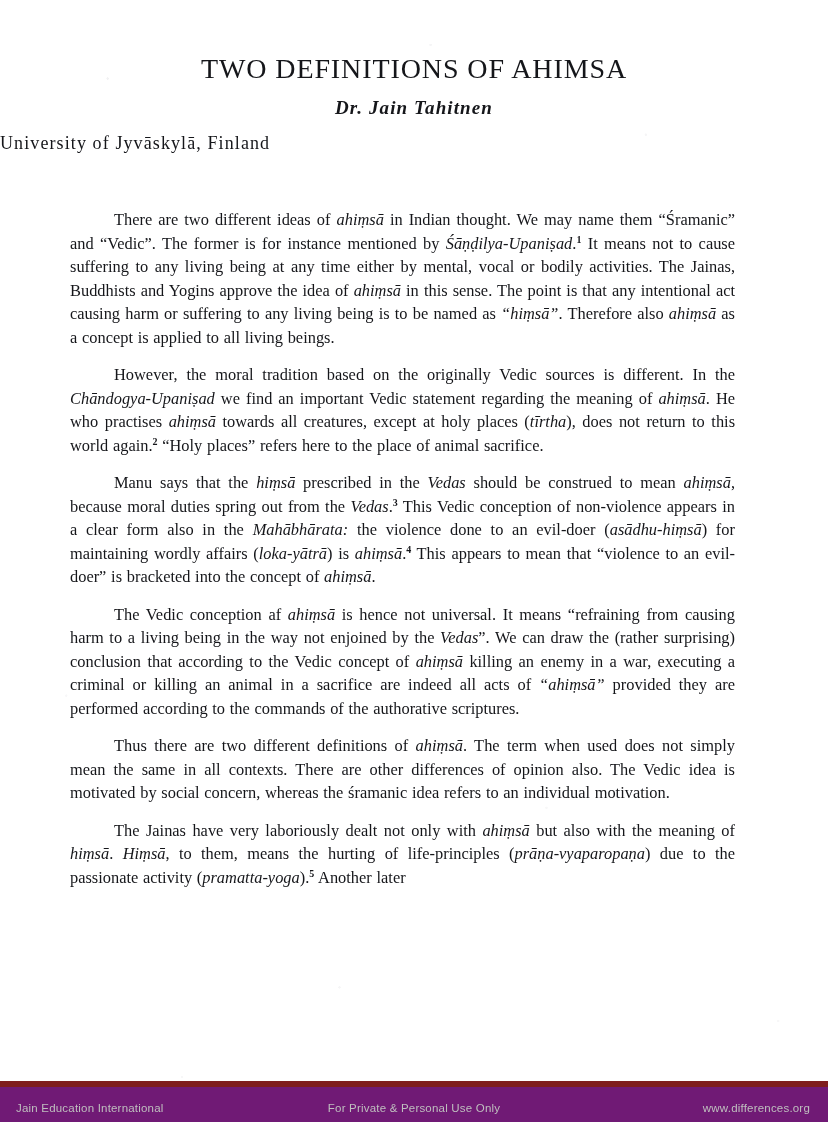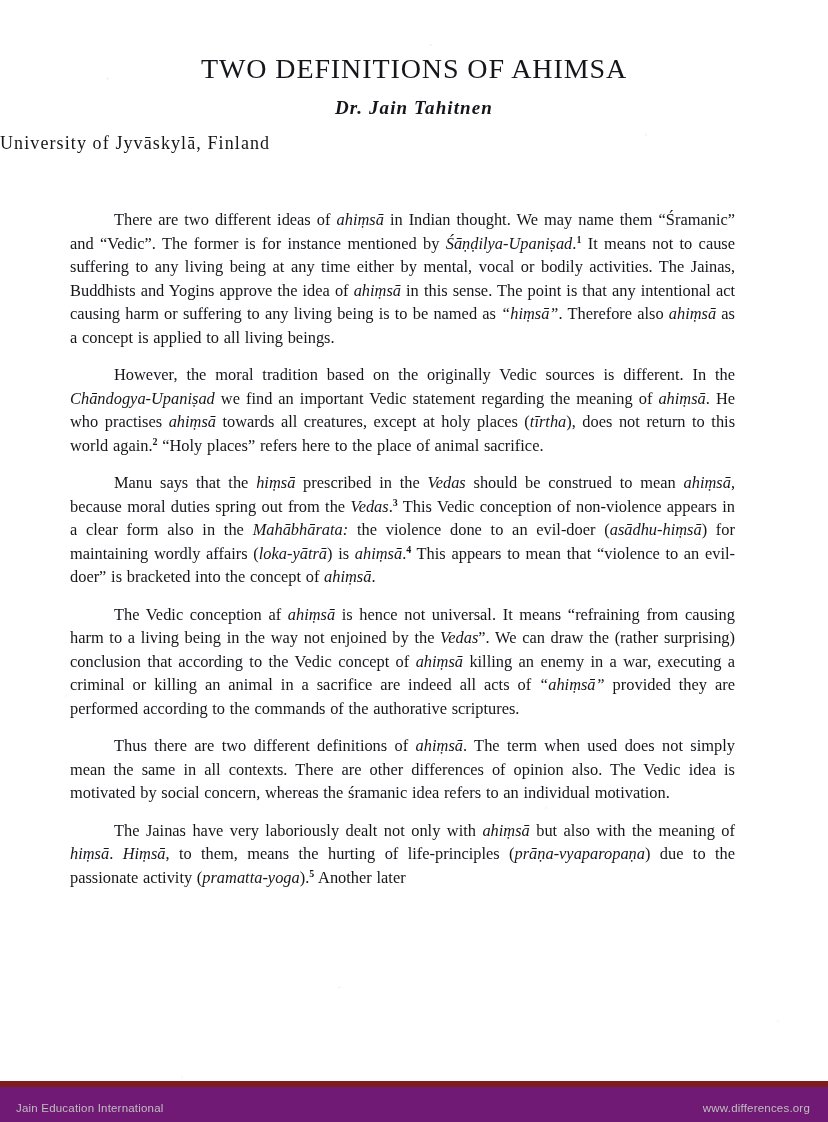--- a/index.html
+++ b/index.html
@@ -153,16 +153,17 @@
     <p class="para">However, the moral tradition based on the originally Vedic sources is different. In the <i>Chāndogya-Upaniṣad</i> we find an important Vedic statement regarding the meaning of <i>ahiṃsā</i>. He who practises <i>ahiṃsā</i> towards all creatures, except at holy places (<i>tīrtha</i>), does not return to this world again.<sup>2</sup> “Holy places” refers here to the place of animal sacrifice.</p>
     <p class="para">Manu says that the <i>hiṃsā</i> prescribed in the <i>Vedas</i> should be construed to mean <i>ahiṃsā</i>, because moral duties spring out from the <i>Vedas</i>.<sup>3</sup> This Vedic conception of non-violence appears in a clear form also in the <i>Mahābhārata:</i> the violence done to an evil-doer (<i>asādhu-hiṃsā</i>) for maintaining wordly affairs (<i>loka-yātrā</i>) is <i>ahiṃsā</i>.<sup>4</sup> This appears to mean that “violence to an evil-doer” is bracketed into the concept of <i>ahiṃsā</i>.</p>
     <p class="para">The Vedic conception af <i>ahiṃsā</i> is hence not universal. It means “refraining from causing harm to a living being in the way not enjoined by the <i>Vedas</i>”. We can draw the (rather surprising) conclusion that according to the Vedic concept of <i>ahiṃsā</i> killing an enemy in a war, executing a criminal or killing an animal in a sacrifice are indeed all acts of <i>“ahiṃsā”</i> provided they are performed according to the commands of the authorative scriptures.</p>
     <p class="para">Thus there are two different definitions of <i>ahiṃsā</i>. The term when used does not simply mean the same in all contexts. There are other differences of opinion also. The Vedic idea is motivated by social concern, whereas the śramanic idea refers to an individual motivation.</p>
     <p class="para">The Jainas have very laboriously dealt not only with <i>ahiṃsā</i> but also with the meaning of <i>hiṃsā</i>. <i>Hiṃsā</i>, to them, means the hurting of life-principles (<i>prāṇa-vyaparopaṇa</i>) due to the passionate activity (<i>pramatta-yoga</i>).<sup>5</sup> Another later</p>
   </div>
 
 
   <div class="watermark">
     <span class="wm-left">Jain Education International</span>
+    <span class="wm-center">For Private &amp; Personal Use Only</span>
     <span class="wm-right">www.differences.org</span>
   </div>
 
 </div>
 
 </body></html>

